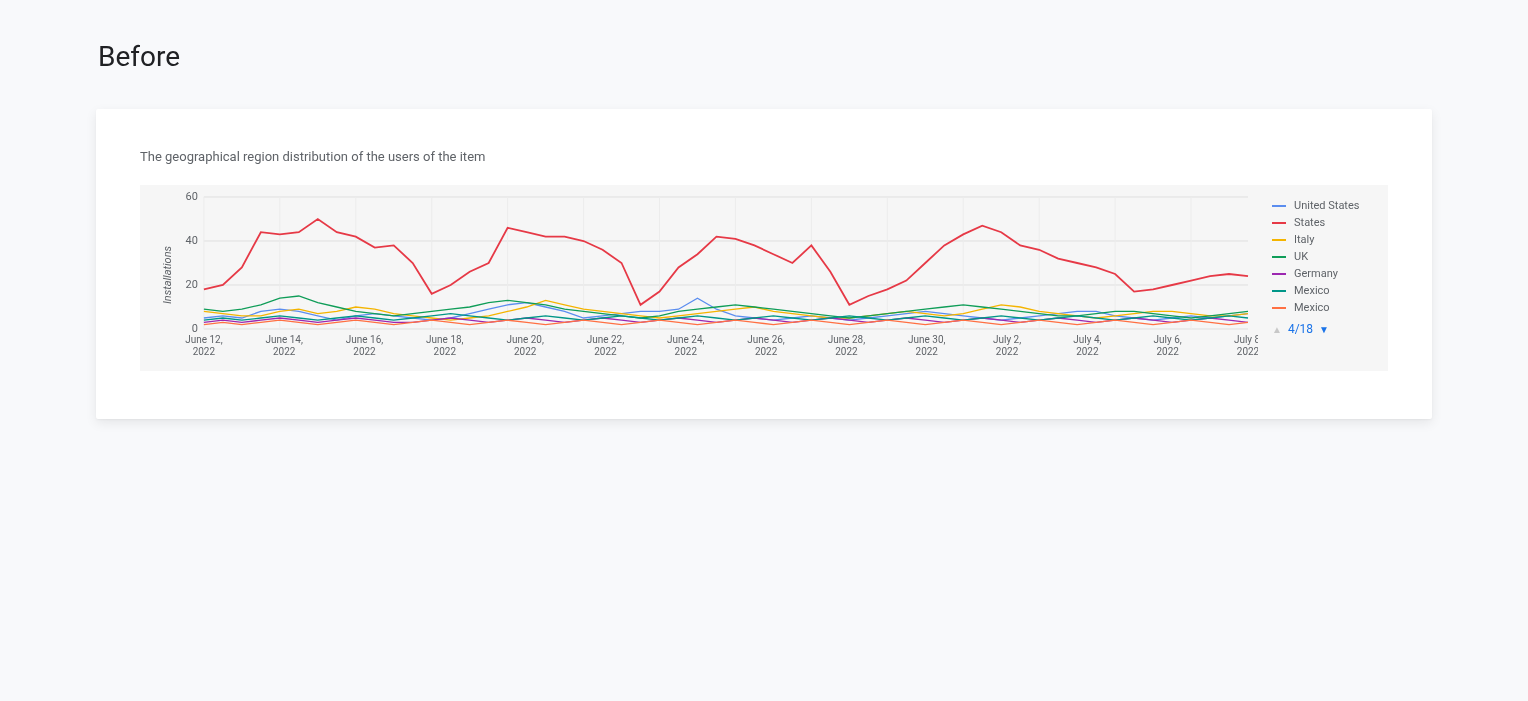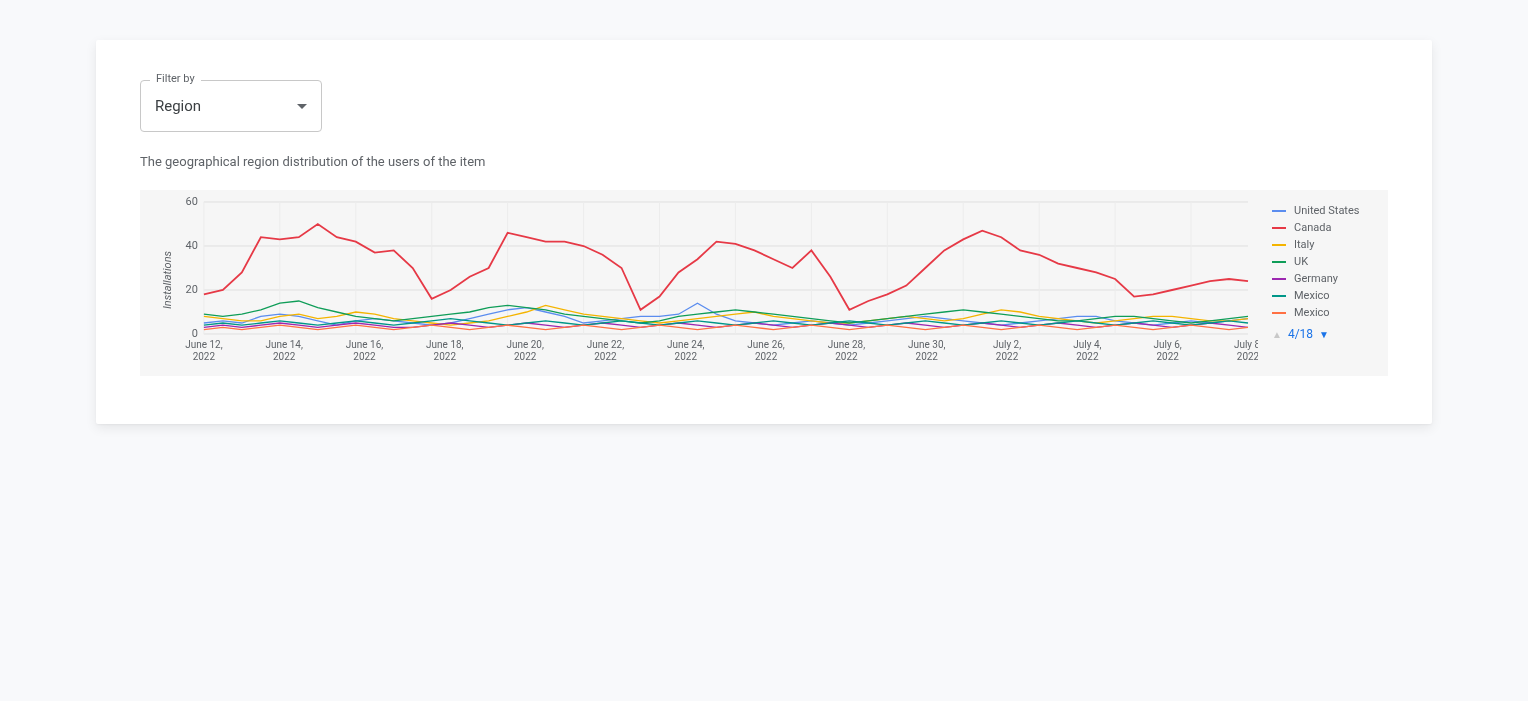--- a/index.html
+++ b/index.html
@@ -62,30 +62,24 @@
   .swatch { width:14px; height:2px; }
   .pager-row { display:flex; align-items:center; gap:6px; margin-top:6px;}
   .pager-arrow { font-size:10px; cursor:pointer;}
   .pager-arrow.disabled { color:#c8c8c8; }
   .pager-text { font-size:12px; color:#1a73e8; }
 </style>
 </head>
 <body>
 
 <div class="container">
+  <h1 class="page-title">Before</h1>
 
   <div class="card">
 
-    <div class="filter-wrap">
-      <span class="filter-label">Filter by</span>
-      <div class="filter-select">
-        <span>Region</span>
-        <span class="caret-down"></span>
-      </div>
-    </div>
 
     <div class="chart-desc">The geographical region distribution of the users of the item</div>
 
     <div class="chart-row">
       <div class="chart-box">
         <span class="ylabel">Installations</span>
         <svg class="chart" id="chart-svg" viewBox="0 0 1120 172" preserveAspectRatio="none">
             <line x1="64" x2="1110" y1="140" y2="140" stroke="#e0e0e0"></line>
             <text x="58" y="143" class="ytick">0</text>
             <line x1="64" x2="1110" y1="96.00000000000001" y2="96.00000000000001" stroke="#e0e0e0"></line>
@@ -146,21 +140,21 @@
           </svg>
       </div>
       <div class="legend">
         <div id="legend-items">
             <div class="legend-item">
               <span class="swatch" style="background: rgb(91, 141, 239);"></span>
               <span>United States</span>
             </div>
             <div class="legend-item">
               <span class="swatch" style="background: rgb(230, 57, 70);"></span>
-              <span>Canada</span>
+              <span>States</span>
             </div>
             <div class="legend-item">
               <span class="swatch" style="background: rgb(244, 180, 0);"></span>
               <span>Italy</span>
             </div>
             <div class="legend-item">
               <span class="swatch" style="background: rgb(15, 157, 88);"></span>
               <span>UK</span>
             </div>
             <div class="legend-item">

